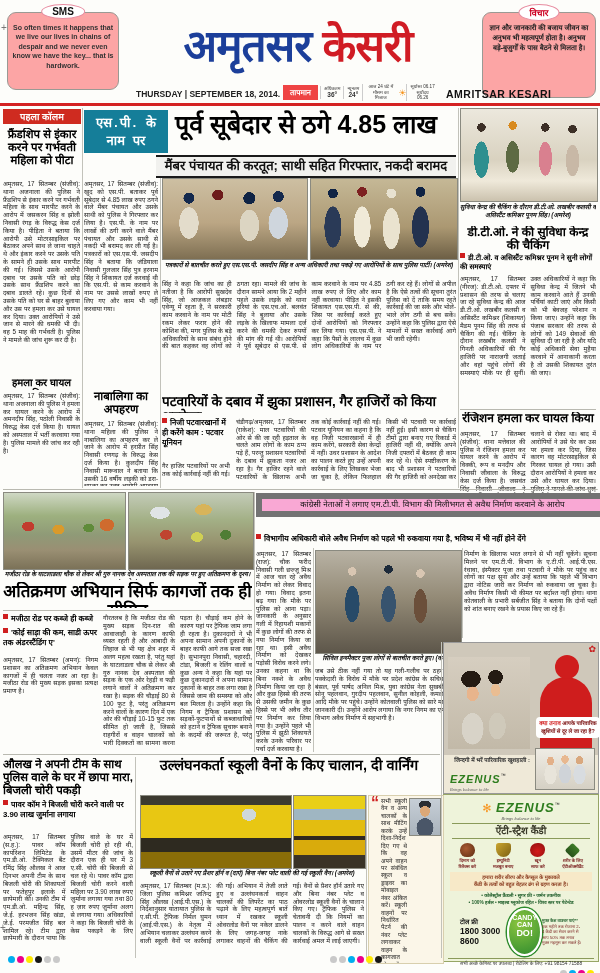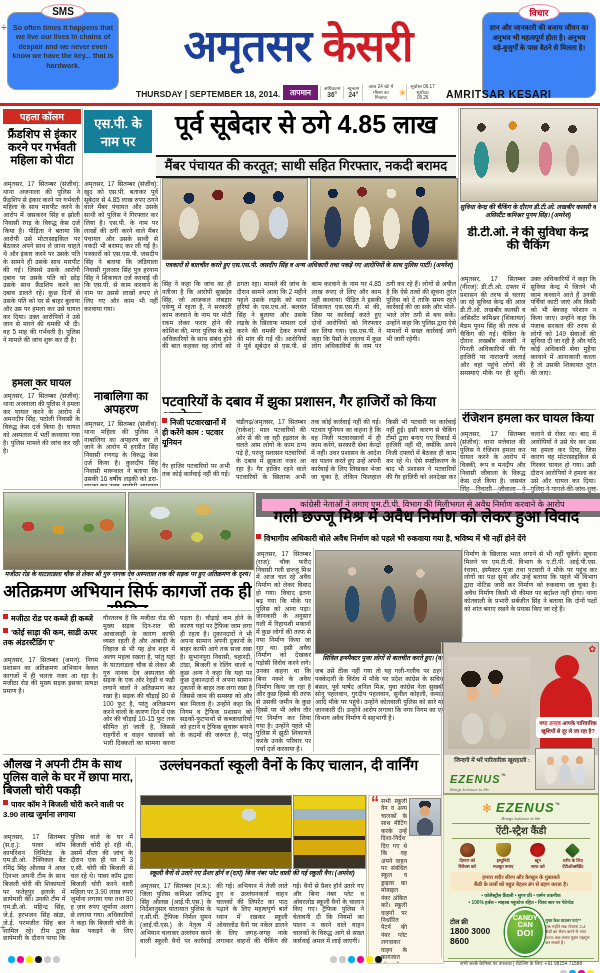--- a/index.html
+++ b/index.html
@@ -13,21 +13,21 @@
   .cap{font-size:6.3px;font-weight:bold;font-style:italic;text-align:center;line-height:1.25;color:#111;overflow:hidden;}
   .hl{font-weight:bold;color:#000;line-height:1.12;overflow:hidden;}
   .ctr{text-align:center;}
   .sq{display:inline-block;width:5px;height:5px;background:#cf1f1f;margin-right:3px;vertical-align:2px;}
   .bullet{font-weight:bold;font-size:7.8px;line-height:1.28;color:#000;overflow:hidden;}
   .photo{border:1px solid #8a8a80;background-size:cover;}
   .vr{width:1px;background:#c2c2ba;}
   .hrl{height:1px;background:#b9b9b0;}
   .cross{font-size:10px;color:#777;}
   
-  .bubblebox{border:1.5px solid #9a9a94;border-radius:9px;background:#3b82f6;}
+  .bubblebox{border:1.5px solid #9a9a94;border-radius:9px;background:#fca5a5;}
   .bubble{position:absolute;top:-9px;left:50%;transform:translateX(-50%);background:#fff;
           border:1.5px solid #e78ca0;border-radius:50%;padding:1px 10px;font-weight:bold;}
   .mast{font-weight:900;letter-spacing:-1px;text-align:center;}
   .wseg{font-size:4.6px;line-height:1.25;text-align:center;color:#333;padding:0 3px;border-left:1px solid #ccc;}
   .kicker{background:#157e99;color:#fff;font-weight:bold;text-align:center;font-size:13px;line-height:1.35;padding-top:5px;}
   .subbar{border-top:2px solid #1a1a1a;border-bottom:2px solid #1a1a1a;background:#f1f1ee;
           text-align:center;font-weight:bold;font-size:13px;line-height:17px;}
   .ribbon{background:#cf2b20;color:#fff;font-weight:bold;font-size:9.5px;text-align:center;line-height:15px;}
   .strip{background:#f9a8d4;border:6px solid #737373;font-weight:normal;font-size:8.2px;text-align:center;line-height:12px;overflow:hidden;}
   
@@ -147,21 +147,21 @@
   <div class="abs mast" style="left:120px;top:14px;width:356px;height:68px;font-size:44px;">
     <span style="color:#1c3f9a;">अमृतसर</span><span style="color:#d01c24;"> केसरी</span>
   </div>
 
   <div class="abs bubblebox" style="left:482px;top:12px;width:112px;height:84px;">
     <div class="bubble" style="font-size:9px;color:#c02;">विचार</div>
     <div style="font-size:7px;font-weight:bold;color:#222;text-align:center;padding:10px 5px 0 5px;line-height:1.45;">ज्ञान और जानकारी की बजाय जीवन का अनुभव भी महत्वपूर्ण होता है। अनुभव बड़े-बुजुर्गों के पास बैठने से मिलता है।</div>
   </div>
 
   <div class="abs" style="left:136px;top:89px;font-size:8.5px;font-weight:bold;color:#222;">THURSDAY | SEPTEMBER 18, 2014.</div>
-  <div class="abs" style="left:283px;top:85px;width:35px;height:15px;background:#701a75;color:#fff;font-weight:bold;font-size:7.5px;text-align:center;line-height:15px;">तापमान</div>
+  <div class="abs" style="left:283px;top:85px;width:35px;height:15px;background:#ef4444;color:#fff;font-weight:bold;font-size:7.5px;text-align:center;line-height:15px;">तापमान</div>
   <div class="abs" style="left:320px;top:84px;width:118px;height:17px;display:flex;align-items:center;">
     <div class="wseg">
       <div>अधिकतम</div>
       <div style="font-size:6.5px;font-weight:bold;">36°</div>
     </div>
     <div class="wseg">
       <div>न्यूनतम</div>
       <div style="font-size:6.5px;font-weight:bold;">24°</div>
     </div>
     <div class="wseg">
@@ -176,35 +176,38 @@
   </div>
   <div class="abs" style="left:446px;top:88px;width:150px;font-size:10.5px;font-weight:bold;letter-spacing:0.5px;color:#111;text-align:left;">AMRITSAR KESARI</div>
   <div class="abs" style="left:0;top:103px;width:600px;height:3px;background:#d42222;"></div>
 
   <div class="abs ribbon" style="left:3px;top:109px;width:78px;height:15px;">पहला कॉलम</div>
   <div class="abs hl" style="left:3px;top:128px;width:78px;height:48px;font-size:11.5px;text-align:center;">फ्रैंडशिप से इंकार करने पर गर्भवती महिला को पीटा</div>
   <div class="abs bt" style="left:3px;top:180px;width:77px;height:194px;">अमृतसर, 17 सितम्बर (संजीव): थाना अजनाला की पुलिस ने फ्रैंडशिप से इंकार करने पर गर्भवती महिला के साथ मारपीट करने के आरोप में जसकरन सिंह व झोली निवासी रंगड़ के विरुद्ध केस दर्ज किया है। पीड़िता ने बताया कि आरोपी उसे मोटरसाइकिल पर बैठाकर अपने साथ ले जाना चाहते थे और इंकार करने पर उसके पति के सामने ही उसके साथ मारपीट की गई। जिससे उसके आरोपी दबाव पर उसके पति को छोड़ उसके साथ फ्रैंडशिप करने का दबाव डालते रहे। कुछ दिनों से उसके पति को घर से बाहर बुलाया और उस पर हमला कर उसे घायल कर दिया। उक्त आरोपियों ने उसे जान से मारने की धमकी भी दी। वह 5 माह की गर्भवती है। पुलिस ने मामले की जांच शुरू कर दी है।</div>
   <div class="abs hl ctr" style="left:3px;top:377px;width:77px;height:13px;font-size:10px;">हमला कर घायल किया</div>
   <div class="abs bt" style="left:3px;top:392px;width:77px;height:94px;">अमृतसर, 17 सितम्बर (संजीव): थाना अजनाला की पुलिस ने हमला कर घायल करने के आरोप में अमनदीप सिंह, पठोली निवासी के विरुद्ध केस दर्ज किया है। घायल को अस्पताल में भर्ती करवाया गया है। पुलिस मामले की जांच कर रही है।</div>
 
-  <div class="abs kicker" style="left:84px;top:110px;width:68px;height:38px;">
+  <div class="abs kicker" style="left:84px;top:110px;width:84px;height:38px;font-family:Liberation Mono, monospace;">
     <div>एस.पी. के</div>
     <div>नाम पर</div>
   </div>
   <div class="abs hl ctr" style="left:156px;top:110px;width:300px;height:40px;font-size:25px;font-weight:900;">पूर्व सूबेदार से ठगे 4.85 लाख</div>
   <div class="abs subbar" style="left:156px;top:155px;width:300px;height:19px;">मैंबर पंचायत की करतूत; साथी सहित गिरफ्तार, नकदी बरामद</div>
   <div class="abs bt" style="left:84px;top:180px;width:74px;height:206px;">अमृतसर, 17 सितम्बर (संजीव): खुद को एस.पी. बताकर पूर्व सूबेदार से 4.85 लाख रुपए ठगने वाले मैंबर पंचायत और उसके साथी को पुलिस ने गिरफ्तार कर लिया है। एस.पी. के नाम पर लाखों की ठगी करने वाले मैंबर पंचायत और उसके साथी से नकदी भी बरामद कर ली गई है। पत्रकारों को एस.एस.पी. जसदीप सिंह ने बताया कि जंडियाला निवासी गुलजार सिंह पुत्र हरनाम सिंह ने शिकायत दर्ज करवाई थी कि एस.पी. से काम करवाने के नाम पर उससे लाखों रुपए ले लिए गए और काम भी नहीं करवाया गया।</div>
   <div class="abs photo ph-press1" style="left:162px;top:178px;width:144px;height:80px;"></div>
   <div class="abs photo ph-press2" style="left:310px;top:178px;width:146px;height:80px;"></div>
   <div class="abs cap" style="left:162px;top:261px;width:294px;height:17px;">पत्रकारों से बातचीत करते हुए एस.एस.पी. जसदीप सिंह व अन्य अधिकारी तथा पकड़े गए आरोपियों के साथ पुलिस पार्टी। (अमरेश)</div>
   <div class="abs bt cols4" style="left:162px;top:280px;width:294px;height:110px;">सिंह ने कहा कि जांच का ही नतीजा है कि आरोपी सुखदेव सिंह, जो आजकल लंबड़ार एवेन्यू में रहता है, ने सरकारी काम करवाने के नाम पर मोटी रकम लेकर फरार होने की कोशिश की, मगर पुलिस के बड़े अधिकारियों के साथ संबंध होने की बात कहकर वह लोगों को ठगता रहा। मामले की जांच के दौरान सामने आया कि 2 महीने पहले उसके लड़के को थाना हरियां के एस.एच.ओ. बलवंत सिंह ने बुलाया और उसके लड़के के खिलाफ मामला दर्ज करने की धमकी देकर रुपयों की मांग की गई थी। आरोपियों ने पूर्व सूबेदार से एस.पी. से काम करवाने के नाम पर 4.85 लाख रुपए ले लिए और काम नहीं करवाया। पीड़ित ने इसकी शिकायत एस.एस.पी. से की, जिस पर कार्रवाई करते हुए दोनों आरोपियों को गिरफ्तार कर लिया गया। एस.एस.पी. ने कहा कि पैसों के लालच में कुछ लोग अधिकारियों के नाम पर ठगी कर रहे हैं। लोगों से अपील है कि ऐसे तत्वों की सूचना तुरंत पुलिस को दें ताकि समय रहते कार्रवाई की जा सके और भोले-भाले लोग ठगी से बच सकें। उन्होंने कहा कि पुलिस द्वारा ऐसे मामलों में सख्त कार्रवाई आगे भी जारी रहेगी।</div>
 
   <div class="abs photo ph-dto" style="left:460px;top:108px;width:136px;height:92px;"></div>
   <div class="abs cap" style="left:460px;top:203px;width:136px;height:21px;">सुविधा केन्द्र की चैकिंग के दौरान डी.टी.ओ. लखबीर कलसी व असिस्टैंट कमिश्नर पूनम सिंह। (अमरेश)</div>
   <div class="abs hl ctr" style="left:460px;top:226px;width:136px;height:26px;font-size:12px;">डी.टी.ओ. ने की सुविधा केन्द्र की चैकिंग</div>
+  <div class="abs bullet" style="left:460px;top:253px;width:136px;height:20px;font-size:7.2px;">
+    <span class="sq"></span><span>डी.टी.ओ. व असिस्टैंट कमिश्नर पूनम ने सुनी लोगों की समस्याएं</span>
+  </div>
   <div class="abs bt cols2" style="left:460px;top:275px;width:136px;height:132px;">अमृतसर, 17 सितम्बर (नीरज): डी.टी.ओ. दफ्तर में प्रशासन की तरफ से चलाए जा रहे सुविधा केन्द्र की आज डी.टी.ओ. लखबीर कलसी व असिस्टैंट कमिश्नर (शिकायत) मैडम पूनम सिंह की तरफ से चैकिंग की गई। चैकिंग के दौरान लखबीर कलसी ने गिनती अधिकारियों की गैर हाजिरी पर नाराजगी जताई और वहां पहुंचे लोगों की समस्याएं मौके पर ही सुनीं। उक्त अधिकारियों ने कहा कि सुविधा केन्द्र में जितने भी काम करवाने आते हैं उनकी पर्चियां काटी जाएं और किसी को भी बेवजह परेशान न किया जाए। उन्होंने कहा कि पंजाब सरकार की तरफ से लोगों को 149 सेवाओं की सुविधा दी जा रही है और यदि कोई अधिकारी सेवा मुहैया करवाने में आनाकानी करता है तो उसकी शिकायत तुरंत की जाए।</div>
 
   <div class="abs hrl" style="left:460px;top:409px;width:136px;"></div>
   <div class="abs hl ctr" style="left:460px;top:412px;width:136px;height:15px;font-size:12px;">रंजिशन हमला कर घायल किया</div>
   <div class="abs bt cols2" style="left:460px;top:430px;width:136px;height:108px;">अमृतसर, 17 सितम्बर (संजीव): थाना मत्तेवाल की पुलिस ने रंजिशन हमला कर घायल करने के आरोप में विक्की, रूप व मनदीप और निवासी जीवाला के विरुद्ध केस दर्ज किया है। जसवंत सिंह निवासी जीवाला ने बताया कि उसके लड़के ने आरोपियों को मोटरसाइकिल चलाने से रोका था। बाद में आरोपियों ने उसे घेर कर उस पर हमला कर दिया, जिस कारण वह मोटरसाइकिल से गिरकर घायल हो गया। उसी दौरान आरोपियों ने हमला कर उसे और घायल कर दिया। पुलिस ने मामले की जांच शुरू कर दी है।</div>
 
   <div class="abs hl ctr" style="left:84px;top:390px;width:74px;height:28px;font-size:11.5px;">
     <div>नाबालिगा का</div>
     <div>अपहरण</div>
   </div>
@@ -227,21 +230,20 @@
   <div class="abs bullet" style="left:3px;top:614px;width:95px;height:12px;">
     <span class="sq"></span><span>मजीठा रोड पर कब्जे ही कब्जे</span>
   </div>
   <div class="abs bullet" style="left:3px;top:628px;width:95px;height:24px;">
     <span class="sq"></span><span>'कोई साड़ा की कम, साडी ऊपर तक अंडरस्टैंडिंग ए'</span>
   </div>
   <div class="abs bt" style="left:3px;top:656px;width:95px;height:96px;">अमृतसर, 17 सितम्बर (अमन): निगम प्रशासन का अतिक्रमण अभियान केवल कागजों में ही चलता नजर आ रहा है। मजीठा रोड की मुख्य सड़क इसका प्रत्यक्ष प्रमाण है।</div>
   <div class="abs bt cols2" style="left:103px;top:614px;width:149px;height:138px;">गौरतलब है कि मजीठा रोड की मुख्य सड़क दिन-रात की आवाजाही के कारण काफी व्यस्त रहती है और आबादी के लिहाज से भी यह क्षेत्र शहर में अलग महत्व रखता है, परंतु यहां के घाटलाडला चौक से लेकर श्री गुरु नानक देव अस्पताल की सड़क के एक ओर रेहड़ी व फड़ी लगाने वालों ने अतिक्रमण कर रखा है। सड़क की चौड़ाई 80 से 100 फुट है, परंतु अतिक्रमण करने वालों के कारण दिन में एक ओर की चौड़ाई 10-15 फुट तक सीमित हो जाती है, जिससे राहगीरों व वाहन चालकों को भारी दिक्कतों का सामना करना पड़ता है। चौड़ाई कम होने के कारण यहां पर ट्रैफिक जाम लगा ही रहता है। दुकानदारों ने भी अपना सामान अपनी दुकानों के बाहर काफी आगे तक सजा रखा है। सुभानपुरा निवासी, चहारदी, टांडा, बिजली व रेलिंग वालों व कुछ अन्य ने कहा कि यहां पर कुछ दुकानदारों ने अपना सामान दुकानों के बाहर तक लगा रखा है जिससे जाम की समस्या को और बल मिलता है। उन्होंने कहा कि निगम व ट्रैफिक प्रशासन को सड़कों-फुटपाथों से कब्जाधारियों को हटाने व ट्रैफिक सुचारू बनाने के कदमों की जरूरत है, परंतु इस महत्वपूर्ण रोड व सड़क को उन्होंने नजरअंदाज कर रखा है।</div>
 
   <div class="abs strip" style="left:256px;top:493px;width:341px;height:12px;">कांग्रेसी नेताओं ने लगाए एम.टी.पी. विभाग की मिलीभगत से अवैध निर्माण करवाने के आरोप</div>
-  <div class="abs hl ctr" style="left:256px;top:508px;width:341px;height:23px;font-size:16px;">गली छज्जू मिश्र में अवैध निर्माण को लेकर हुआ विवाद</div>
   <div class="abs bullet" style="left:256px;top:534px;width:341px;height:12px;">
     <span class="sq"></span><span>विभागीय अधिकारी बोले अवैध निर्माण को पहले भी रुकवाया गया है, भविष्य में भी नहीं होने देंगे</span>
   </div>
   <div class="abs bt" style="left:256px;top:550px;width:55px;height:202px;">अमृतसर, 17 सितम्बर (राज): चौक फरीद निवासी गली छज्जू मिश्र में आज चल रहे अवैध निर्माण को लेकर विवाद हो गया। विवाद इतना बढ़ गया कि मौके पर पुलिस को आना पड़ा। जानकारी के अनुसार गली में रिहायशी मकानों में कुछ लोगों की तरफ से नया निर्माण किया जा रहा था। इसी अवैध निर्माण को देखकर पड़ोसी विरोध करने लगे। उनका कहना था कि बिना नक्शे के अवैध निर्माण किया जा रहा है और कुछ हिस्से की तरफ से उसकी जमीन के कुछ हिस्से पर भी अवैध तौर पर निर्माण कर लिया गया है। उन्होंने पहले भी पुलिस में झूठी शिकायतें करके उनके परिवार पर पर्चा दर्ज करवाया है।</div>
   <div class="abs photo ph-alley" style="left:315px;top:550px;width:145px;height:102px;"></div>
   <div class="abs cap" style="left:315px;top:654px;width:145px;height:11px;">सिविल इन्स्पैक्टर पूजा लोगों से बातचीत करते हुए। (कमल)</div>
   <div class="abs bt" style="left:315px;top:667px;width:145px;height:85px;">जब उसे ठीक नहीं गया तो यह गली-गलीच पर ठहर आया। पक्केदारी के विरोध में मौके पर प्रदेश कांग्रेस के सचिव विनित बंसल, पूर्व पार्षद अनिल मिश्र, युवा कांग्रेस नेता सुखबीर सिंह, सोनू पहलवान, गुरदीप पहलवान, सुनील कोहली, कमलेश तेजा आदि मौके पर पहुंचे। उन्होंने कोतवाली पुलिस को सारे मामले की जानकारी दी। उन्होंने आरोप लगाया कि नगर निगम का एम.टी.पी. विभाग अवैध निर्माण में सहभागी है।</div>
   <div class="abs bt" style="left:464px;top:550px;width:133px;height:88px;">निर्माण के खिलाफ भरत लगाने से भी नहीं चूकेंगे। सूचना मिलने पर एम.टी.पी. विभाग के ए.टी.पी. आई.पी.एस. रंधावा, इंस्पैक्टर पूजा तथा पटवारी ने मौके पर पहुंच कर लोगों का पक्ष सुना और उन्हें बताया कि पहले भी विभाग द्वारा नोटिस जारी कर निर्माण को रुकवाया जा चुका है। अवैध निर्माण किसी भी कीमत पर बर्दाश्त नहीं होगा। थाना कोतवाली के प्रभारी सर्बजीत सिंह ने बताया कि दोनों पक्षों को शांत बनाए रखने के प्रयास किए जा रहे हैं।</div>
 
   <div class="abs adTension" style="left:443px;top:642px;width:154px;height:150px;">
@@ -286,21 +288,21 @@
         </div>
     </div>
     <div class="ctr" style="font-size:5.2px;font-weight:bold;color:#8a3b1f;line-height:1.4;background:#f7e9c8;margin:1px 6px;padding:2px;">
       <div>हमारा शरीर सीरप और कैप्सूल के मुकाबले</div>
       <div>कैंडी के तत्वों को बहुत बेहतर ढंग से ग्रहण करता है।</div>
     </div>
     <div class="ctr" style="font-size:4.8px;font-weight:bold;color:#1f5e2a;line-height:1.5;">
       <div>• कोलैस्ट्रॉल फ्रैंडली  • सुगर फ्री  • जर्मन तकनीक</div>
       <div>• 100% हर्बल  • माइल्ड ग्लूकोज रहित  • विश्व स्तर पर पेटेन्टेड</div>
     </div>
-    <div style="display:flex;align-items:center;justify-content:space-between;padding:2px 6px;">
+    <div style="display:flex;align-items:center;justify-content:space-between;padding:2px 16px;">
       <div style="font-weight:900;color:#111;">
         <div style="font-size:6.5px;">टोल फ्री</div>
         <div style="font-size:8.5px;">1800 3000 8600</div>
       </div>
       <div class="candylogo" style="padding-top:4px;">
         <div style="font-size:7px;">CANDY</div>
         <div style="font-size:7px;">CAN</div>
         <div style="font-size:9px;">DO!</div>
       </div>
       <div style="width:52px;font-size:4.2px;color:#7a1f1f;line-height:1.3;">

